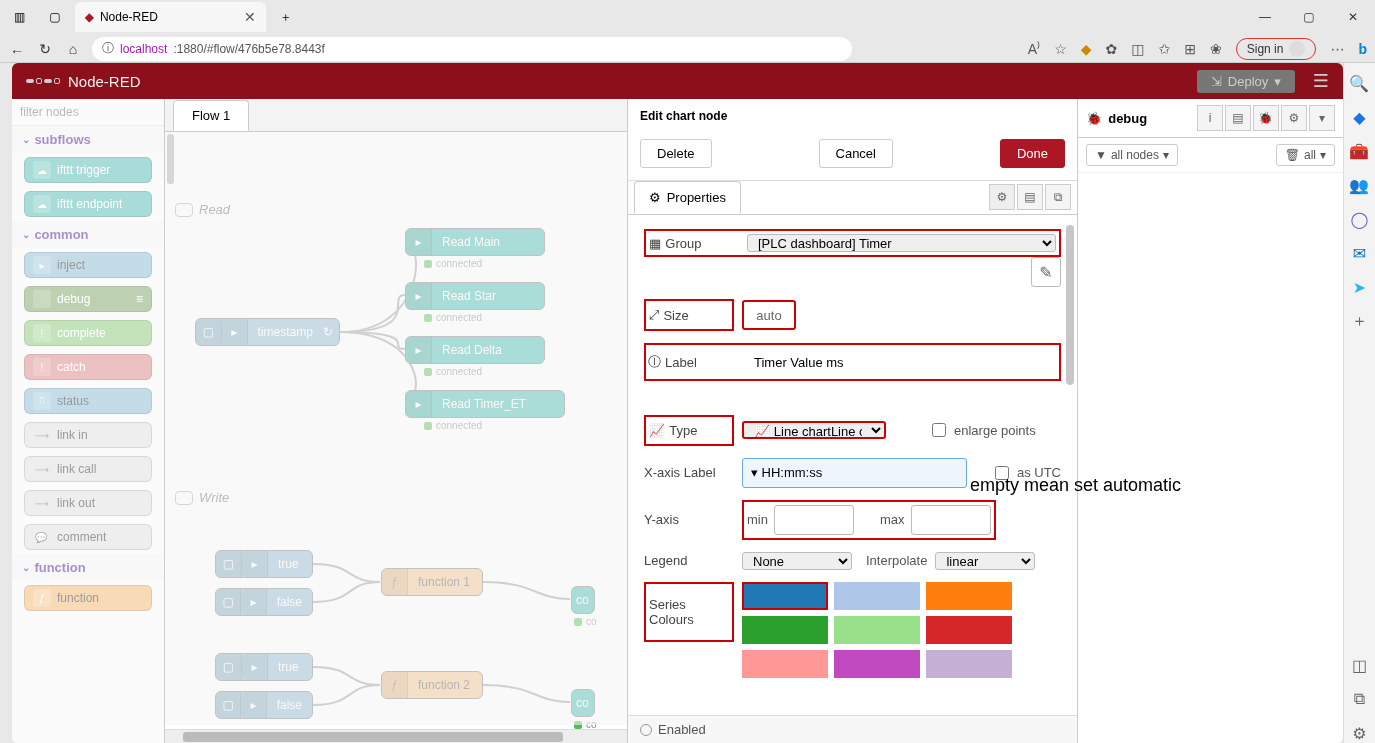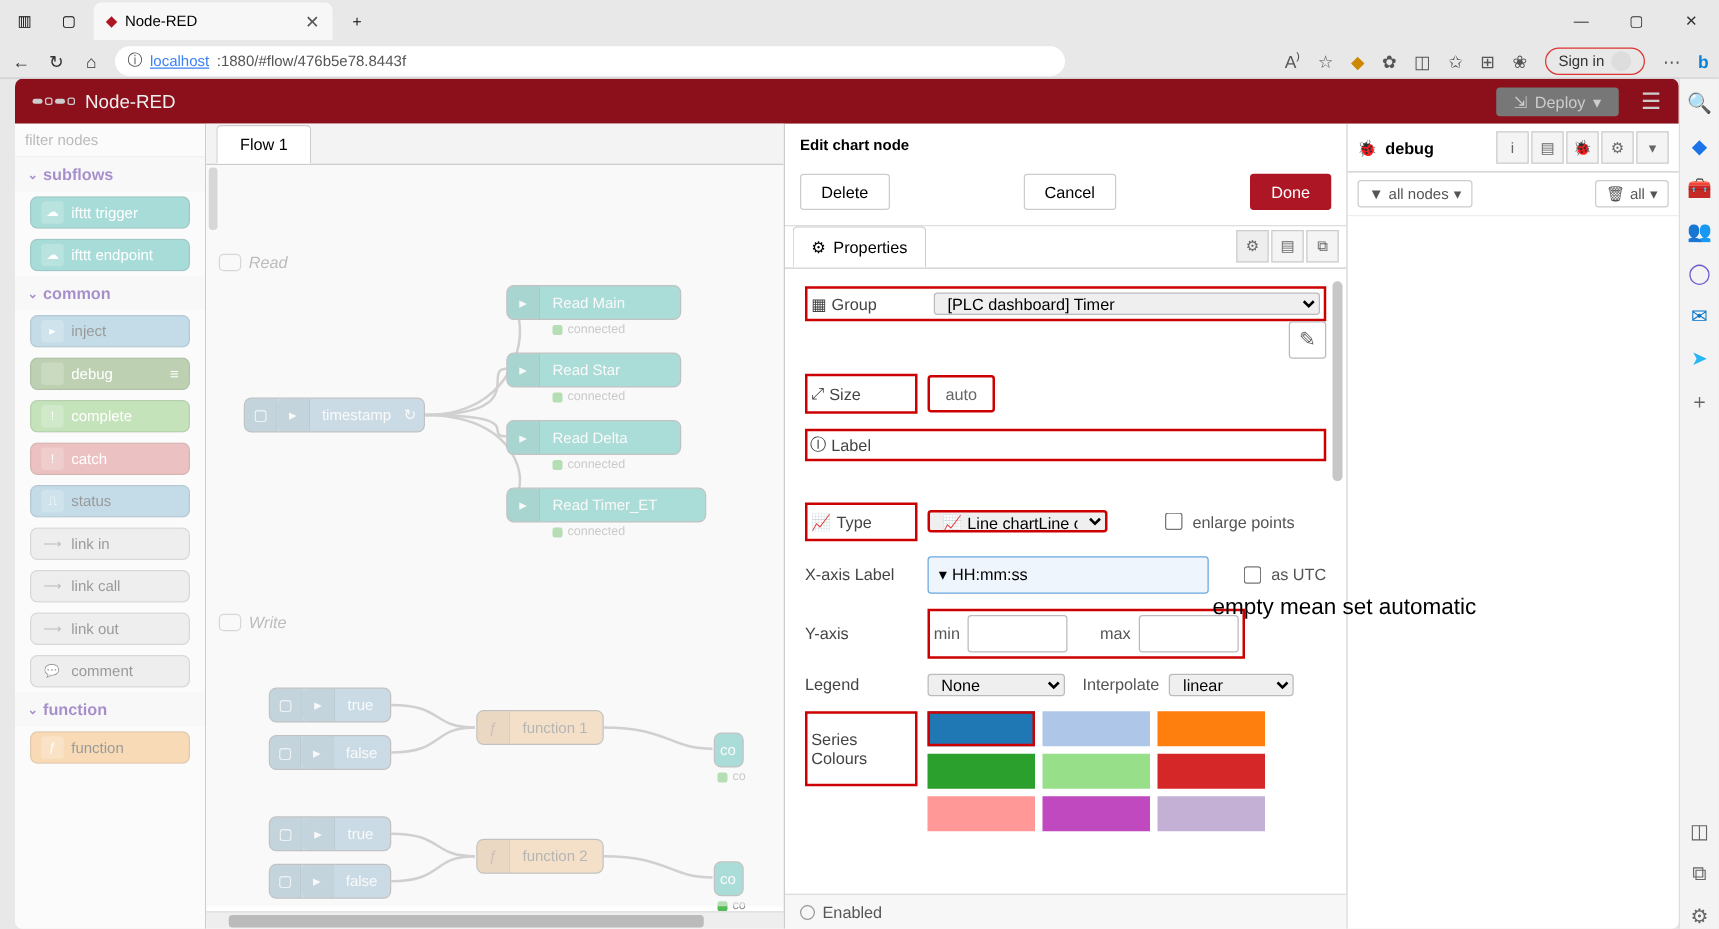--- a/index.html
+++ b/index.html
@@ -7,21 +7,21 @@
 
 
 .browser-chrome { height: 63px; background: #e8e8e8; border-bottom: 1px solid #ccc; }
 .tabbar { display: flex; align-items: center; height: 34px; padding: 0 4px; gap: 4px; }
 .tab { display: flex; align-items: center; height: 30px; padding: 0 10px; font-size: 12px; border-radius: 6px 6px 0 0; gap: 6px; background: #f7f7f7; }
 .tab.inactive { background: transparent; }
 .tab-close { font-size: 14px; color: #555; }
 .addressbar { display: flex; align-items: center; height: 29px; padding: 0 8px; gap: 10px; }
 .nav-icon { width: 18px; height: 18px; display: flex; align-items: center; justify-content: center; color: #333; font-size: 14px; }
 .urlbox { flex: 0 0 760px; height: 24px; background: #fff; border-radius: 12px; display: flex; align-items: center; padding: 0 10px; font-size: 12px; color: #555; gap: 6px; }
-.urlbox .host { color: #3b82f6; text-decoration: underline; }
+.urlbox .host { color: #a21caf; }
 .right-icons { margin-left: auto; display: flex; align-items: center; gap: 14px; color: #555; font-size: 14px; }
 .signin { border: 1px solid #d33; color: #333; border-radius: 12px; padding: 2px 10px; font-size: 12px; display: flex; align-items: center; gap: 6px; }
 .avatar-dummy{width:16px;height:16px;border-radius:50%;background:#ddd;}
 .win-buttons { position: absolute; top: 0; right: 0; display: flex; }
 .win-btn { width: 44px; height: 34px; display: flex; align-items: center; justify-content: center; color: #333; font-size: 12px; }
 
 
 .browser-side { position: absolute; right: 0; top: 63px; width: 32px; bottom: 0; background: #f3f3f3; display: flex; flex-direction: column; align-items: center; gap: 14px; padding-top: 10px; color: #666; font-size: 16px; border-left: 1px solid #ddd;}
 .browser-side .it { width:20px; height:20px; display:flex; align-items:center; justify-content:center;}
 
@@ -60,21 +60,21 @@
 .ws-tab { padding: 7px 18px; border: 1px solid #ccc; border-bottom: 1px solid #fff; background: #fff; font-size: 13px; border-radius: 4px 4px 0 0; }
 .canvas { position: absolute; top: 33px; left: 0; right: 0; bottom: 18px; background: #fff; }
 .canvas .dim{position:absolute;inset:0;background:rgba(245,245,245,0.6);z-index:3;pointer-events:none;}
 .canvas-scroller{position:absolute;top:2px;left:2px;width:7px;height:50px;background:#aaa;border-radius:3px;}
 .canvas-scroll-h{position:absolute;bottom:0;left:0;right:0;height:14px;background:#eee;border-top:1px solid #ddd;}
 .canvas-scroll-h .thumb{position:absolute;left:18px;top:2px;width:380px;height:10px;background:#bbb;border-radius:3px;}
 
 .cnode { position: absolute; height: 28px; border-radius: 6px; display: flex; align-items: center; color: #fff; font-size: 12px; border: 1px solid #777; }
 .cnode .cicn{width:26px;height:100%;display:flex;align-items:center;justify-content:center;background:rgba(0,0,0,0.1);border-right:1px solid rgba(0,0,0,0.15);border-radius:5px 0 0 5px;}
 .cnode .clbl{padding:0 10px;}
-.status-dot{position:absolute;left:36px;bottom:-14px;display:flex;align-items:center;gap:4px;font-size:10px;color:#888;}
+.status-dot{position:absolute;left:18px;bottom:-14px;display:flex;align-items:center;gap:4px;font-size:10px;color:#888;}
 .status-dot .d{width:8px;height:8px;background:#5b5;border-radius:2px;}
 .comment-node{position:absolute;display:flex;align-items:center;gap:6px;font-size:13px;color:#666;font-style:italic;}
 .comment-node .bub{width:18px;height:14px;border:1px solid #aaa;border-radius:4px;}
 
 svg.wires{position:absolute;top:0;left:0;width:100%;height:100%;pointer-events:none;}
 svg.wires path{stroke:#999;stroke-width:2;fill:none;}
 
 
 .editpanel { width: 450px; background: #fff; border-left: 1px solid #ccc; display: flex; flex-direction: column; position:relative; z-index:5;}
 .ed-title { padding: 10px 12px; font-size: 12px; font-weight: bold; }
@@ -413,20 +413,21 @@
               <span>Size</span>
             </div>
           <div class="smallbtn redfix" style="width:54px">auto</div>
         </div>
 
         <div class="frow redfix" style="padding:2px">
           <div class="flabel">
               <span>Ⓘ</span>
               <span>Label</span>
             </div>
+          <input class="finput" style="border: none;" value="Timer Value ms">
         </div>
         <input class="finput" style="margin: -12px 0px 12px 100px; width: 280px; visibility: hidden; height: 0px; padding: 0px; border: 0px;">
 
         <div class="frow">
           <div class="flabel redfix" style="padding:6px 3px">
               <span>📈</span>
               <span>Type</span>
             </div>
           <select class="fselect redfix" style="width:144px"><option>📈 <span>Line chart</span>Line chart</option></select>
           <span style="width:30px"></span>

